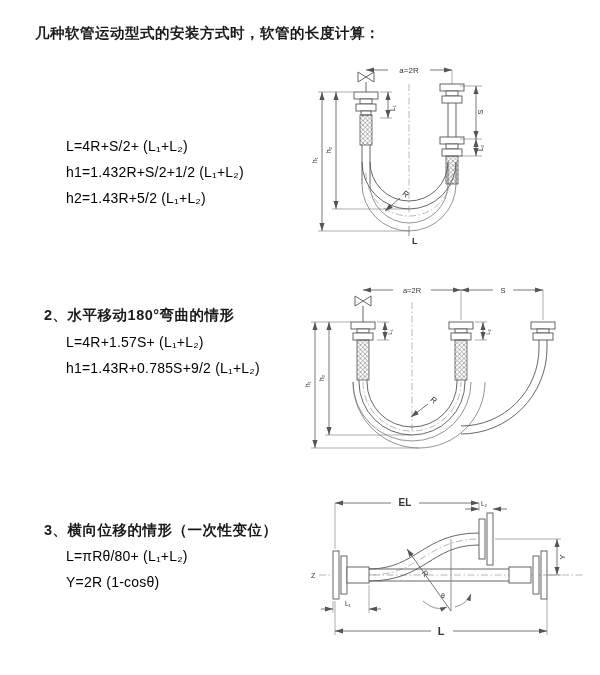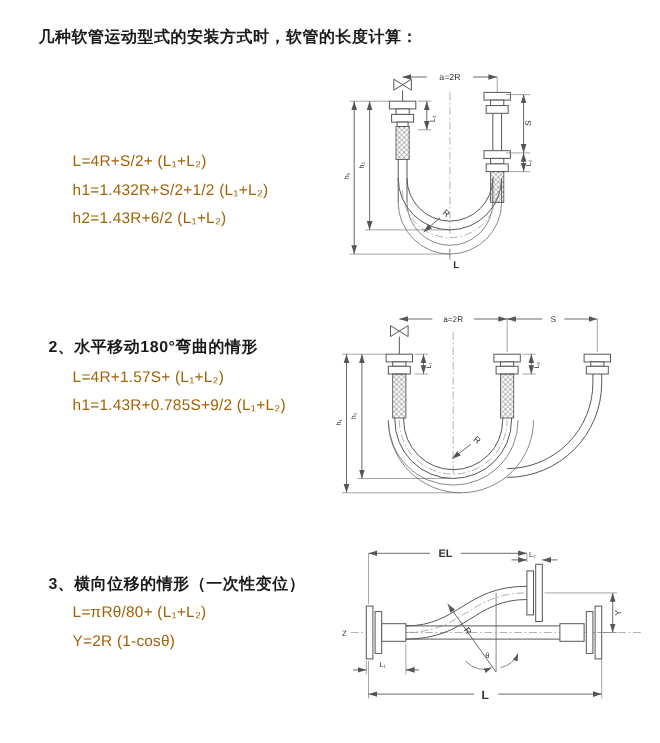--- a/index.html
+++ b/index.html
@@ -5,21 +5,21 @@
   html,body { margin:0; padding:0; background:#ffffff; }
   .stage {
     position:relative; width:600px; height:675px; background:#ffffff;
     font-family:"Liberation Sans","DejaVu Sans",sans-serif; color:#1a1a1a; overflow:hidden;
   }
   .doc-title {
     position:absolute; left:35px; top:24px; font-size:14.5px; font-weight:bold; letter-spacing:.5px;
   }
   .sec-heading { position:absolute; left:44px; font-size:14.5px; font-weight:bold; letter-spacing:.5px; }
   .formula {
-    position:absolute; left:66px; font-size:14px; color:#a16207;
+    position:absolute; left:66px; font-size:14px; color:#000000;
     font-family:"Liberation Sans","DejaVu Sans",sans-serif; letter-spacing:.2px;
   }
   .fig { position:absolute; }
   svg text { font-family:"Liberation Sans","DejaVu Sans",sans-serif; fill:#333; }
   .ln   { stroke:#555; stroke-width:0.9; fill:none; }
   .thin { stroke:#666; stroke-width:0.7; fill:none; }
   .dim  { stroke:#555; stroke-width:0.8; fill:none; }
   .ext  { stroke:#777; stroke-width:0.6; fill:none; }
   .cl   { stroke:#888; stroke-width:0.6; fill:none; stroke-dasharray:7 2.5 1.5 2.5; }
   .fit  { fill:#ffffff; stroke:#555; stroke-width:0.9; }
@@ -38,21 +38,21 @@
       <pattern id="braidpat" width="4.5" height="4.5" patternUnits="userSpaceOnUse">
         <path d="M0,4.5 L4.5,0 M0,0 L4.5,4.5" stroke="#777" stroke-width="0.6"></path>
       </pattern>
     </defs>
   </svg>
 
   <div class="doc-title">几种软管运动型式的安装方式时，软管的长度计算：</div>
 
   <div class="formula" style="top:138px">L=4R+S/2+ (L₁+L₂)</div>
   <div class="formula" style="top:164px">h1=1.432R+S/2+1/2 (L₁+L₂)</div>
-  <div class="formula" style="top:190px">h2=1.43R+6/2 (L₁+L₂)</div>
+  <div class="formula" style="top:190px">h2=1.43R+5/2 (L₁+L₂)</div>
 
   <svg class="fig" style="left:300px; top:62px" width="292" height="200" viewBox="0 0 292 200">
     <g>
       <path class="cl" d="M109,22 L109,152"></path>
     </g>
     <g>
       <path class="ln" d="M62,83 L62,122 M70,83 L70,122"></path>
       <path class="ln" d="M70,100 A39,39 0 0 0 148,100"></path>
       <path class="ln" d="M62,100 A47,47 0 0 0 156,100"></path>
       <path class="thin" d="M70,122 A39,39 0 0 0 148,122"></path>

